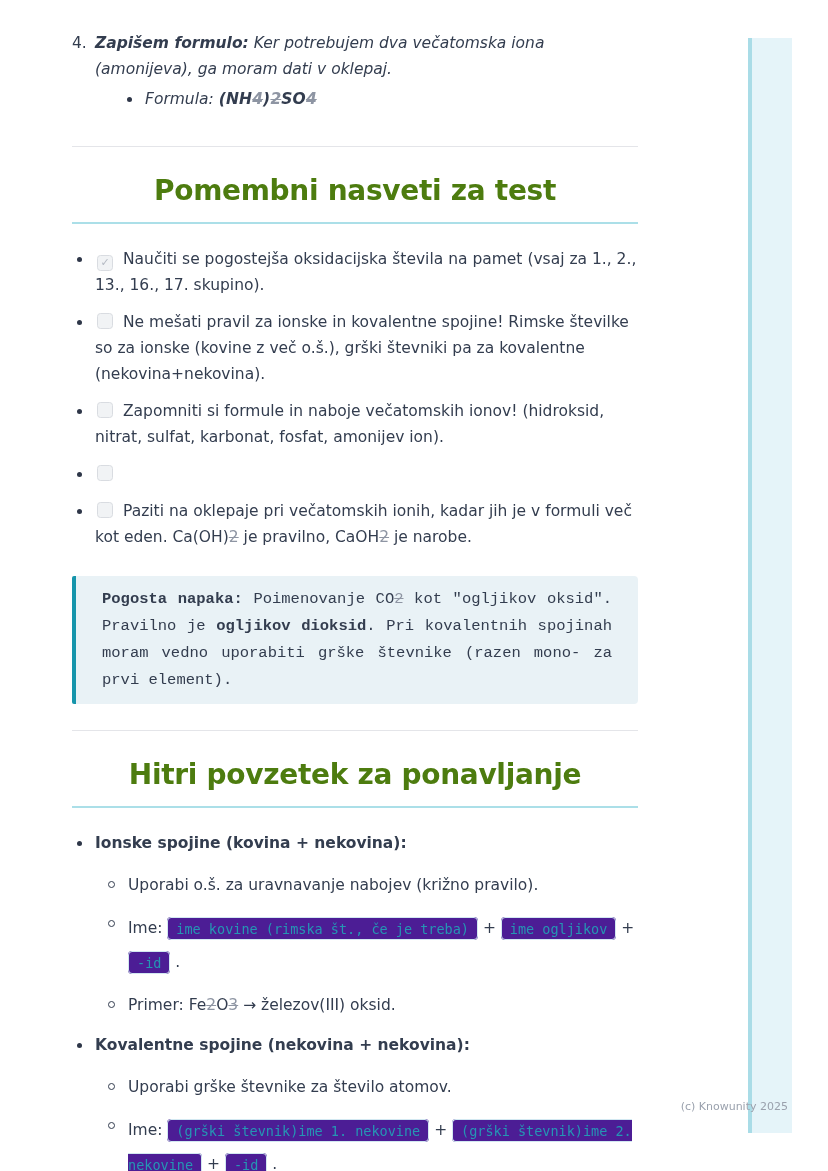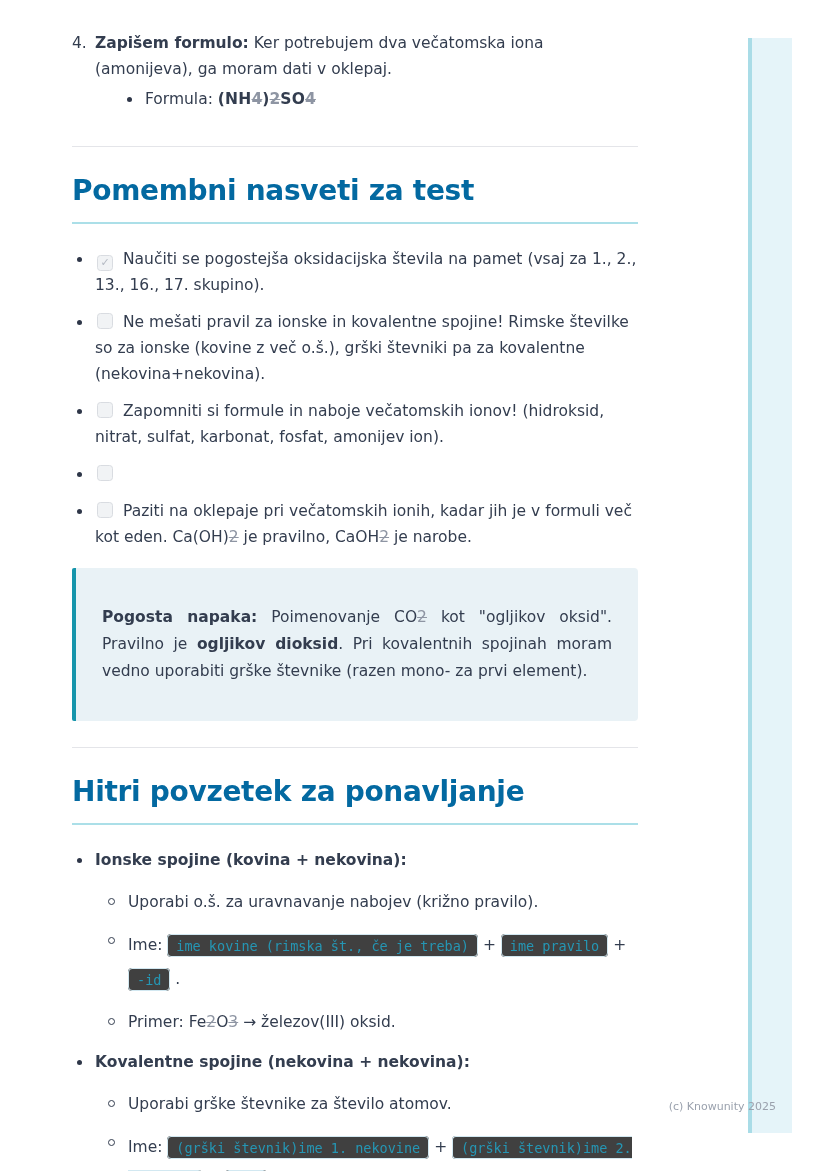--- a/index.html
+++ b/index.html
@@ -11,91 +11,91 @@
     color:#333d4f;
     overflow:hidden;
   }
   .content{
     position:absolute;left:72px;top:30px;width:566px;
     font-size:15.5px;line-height:26px;
   }
   
   .num-item{display:flex;}
   .num-item .num{flex:0 0 23px;font-weight:normal;}
-  .num-item .num-body{flex:1;}
+  .num-item .num-body{flex:1;font-style:italic;}
   .num-item p{margin:0;}
   ul.plain{list-style:none;margin:4px 0 0 0;padding:0 0 0 27px;}
   ul.plain>li{position:relative;padding-left:23px;}
   ul.plain>li::before{
     content:"";position:absolute;left:5px;top:11px;
     width:5px;height:5px;border-radius:50%;background:#2e3648;
   }
   .formula{font-weight:bold;letter-spacing:.2px;}
   .subnum{color:#8e95a3;text-decoration:line-through;text-decoration-color:#8e95a3;}
   .subnum.bold{font-weight:bold;}
   
   .divider{height:1px;background:#e4e5e9;border:0;margin:0;}
   .div1{margin-top:34px;}
   .div2{margin-top:26px;}
   
   h2.sec{
     margin:26px 0 0 0;padding:0 0 13px 0;
     font-size:28px;line-height:36px;font-weight:bold;letter-spacing:-.3px;
-    color:#0369a1;border-bottom:2px solid #abdfe8;
+    color:#4d7c0f;border-bottom:2px solid #abdfe8;text-align:center;
   }
   
   ul.checklist{list-style:none;margin:22px 0 0 0;padding:0;}
   ul.checklist>li{position:relative;padding-left:23px;margin-bottom:11px;}
   ul.checklist>li::before{
     content:"";position:absolute;left:5px;top:11px;
     width:5px;height:5px;border-radius:50%;background:#2e3648;
   }
   .checkbox{
     display:inline-block;width:14px;height:14px;margin:0 10px 0 2px;
     background:#f1f3f5;border:1px solid #d9dce1;border-radius:3.5px;
     vertical-align:-2px;line-height:13px;text-align:center;
     font-size:11px;color:#b3b9c2;
   }
   
   .callout{
-    margin-top:18px;
+    margin-top:26px;
     background:#e9f2f6;border-left:4px solid #1695ab;
     border-radius:2px 4px 4px 2px;
-    padding:36px 26px;box-sizing:border-box;
+    padding:10px 26px;box-sizing:border-box;font-family:Liberation Mono, monospace;
   }
   .callout p{margin:0;text-align:justify;line-height:27px;}
   
   ul.summary{list-style:none;margin:22px 0 0 0;padding:0;}
   ul.summary>li{position:relative;padding-left:23px;margin-bottom:14px;}
   ul.summary>li::before{
     content:"";position:absolute;left:5px;top:11px;
     width:5px;height:5px;border-radius:50%;background:#2e3648;
   }
   ul.sub{list-style:none;margin:16px 0 4px 0;padding:0 0 0 6px;}
   ul.sub>li{position:relative;padding-left:27px;margin-bottom:13px;}
   ul.sub>li::before{
     content:"";position:absolute;left:7px;top:9px;
     width:5px;height:5px;border-radius:50%;
     border:1.5px solid #333d4f;background:transparent;
   }
   ul.sub>li.has-chips{line-height:34px;}
   code.chip{
     font-family:"DejaVu Sans Mono","Liberation Mono",monospace;
     font-size:13.5px;color:#2596b4;
-    background:#404040;border:1px solid #d2e8f1;border-radius:4px;
+    background:#4c1d95;border:1px solid #d2e8f1;border-radius:4px;
     padding:2.5px 8px;white-space:normal;
   }
   
   .side-stripe{
     position:absolute;left:748px;top:38px;width:40px;height:1095px;
     background:#e5f4f9;border-left:4px solid #a9dce7;
   }
   
   .footer{
-    position:absolute;right:52px;top:1100px;z-index:2;
+    position:absolute;right:40px;top:1100px;z-index:2;
     font-size:11px;color:#9aa1ad;margin-left:36px;
   }
 </style>
 </head>
 <body>
 
 <div class="page">
   <div class="content">
 
     <div class="num-item">
@@ -124,21 +124,21 @@
       <p><strong>Pogosta napaka:</strong> Poimenovanje CO<span class="subnum">2</span> kot "ogljikov oksid". Pravilno je <strong>ogljikov dioksid</strong>. Pri kovalentnih spojinah moram vedno uporabiti grške števnike (razen mono- za prvi element).</p>
     </div>
 
     <div class="divider div2"></div>
 
     <h2 class="sec">Hitri povzetek za ponavljanje</h2>
 
     <ul class="summary" id="summary">
         <li><span><strong>Ionske spojine (kovina + nekovina):</strong></span><ul class="sub">
             <li>Uporabi o.š. za uravnavanje nabojev (križno pravilo).</li>
-            <li class="has-chips">Ime: <code class="chip">ime kovine (rimska št., če je treba)</code> + <code class="chip">ime pravilo</code> + <code class="chip">-id</code> .</li>
+            <li class="has-chips">Ime: <code class="chip">ime kovine (rimska št., če je treba)</code> + <code class="chip">ime ogljikov</code> + <code class="chip">-id</code> .</li>
             <li>Primer: Fe<span class="subnum">2</span>O<span class="subnum">3</span> → železov(III) oksid.</li>
           </ul></li>
         <li><span><strong>Kovalentne spojine (nekovina + nekovina):</strong></span><ul class="sub">
             <li>Uporabi grške števnike za število atomov.</li>
             <li class="has-chips">Ime: <code class="chip">(grški števnik)ime 1. nekovine</code> + <code class="chip">(grški števnik)ime 2. nekovine</code> + <code class="chip">-id</code> .</li>
           </ul></li>
       </ul>
 
   </div>
 

